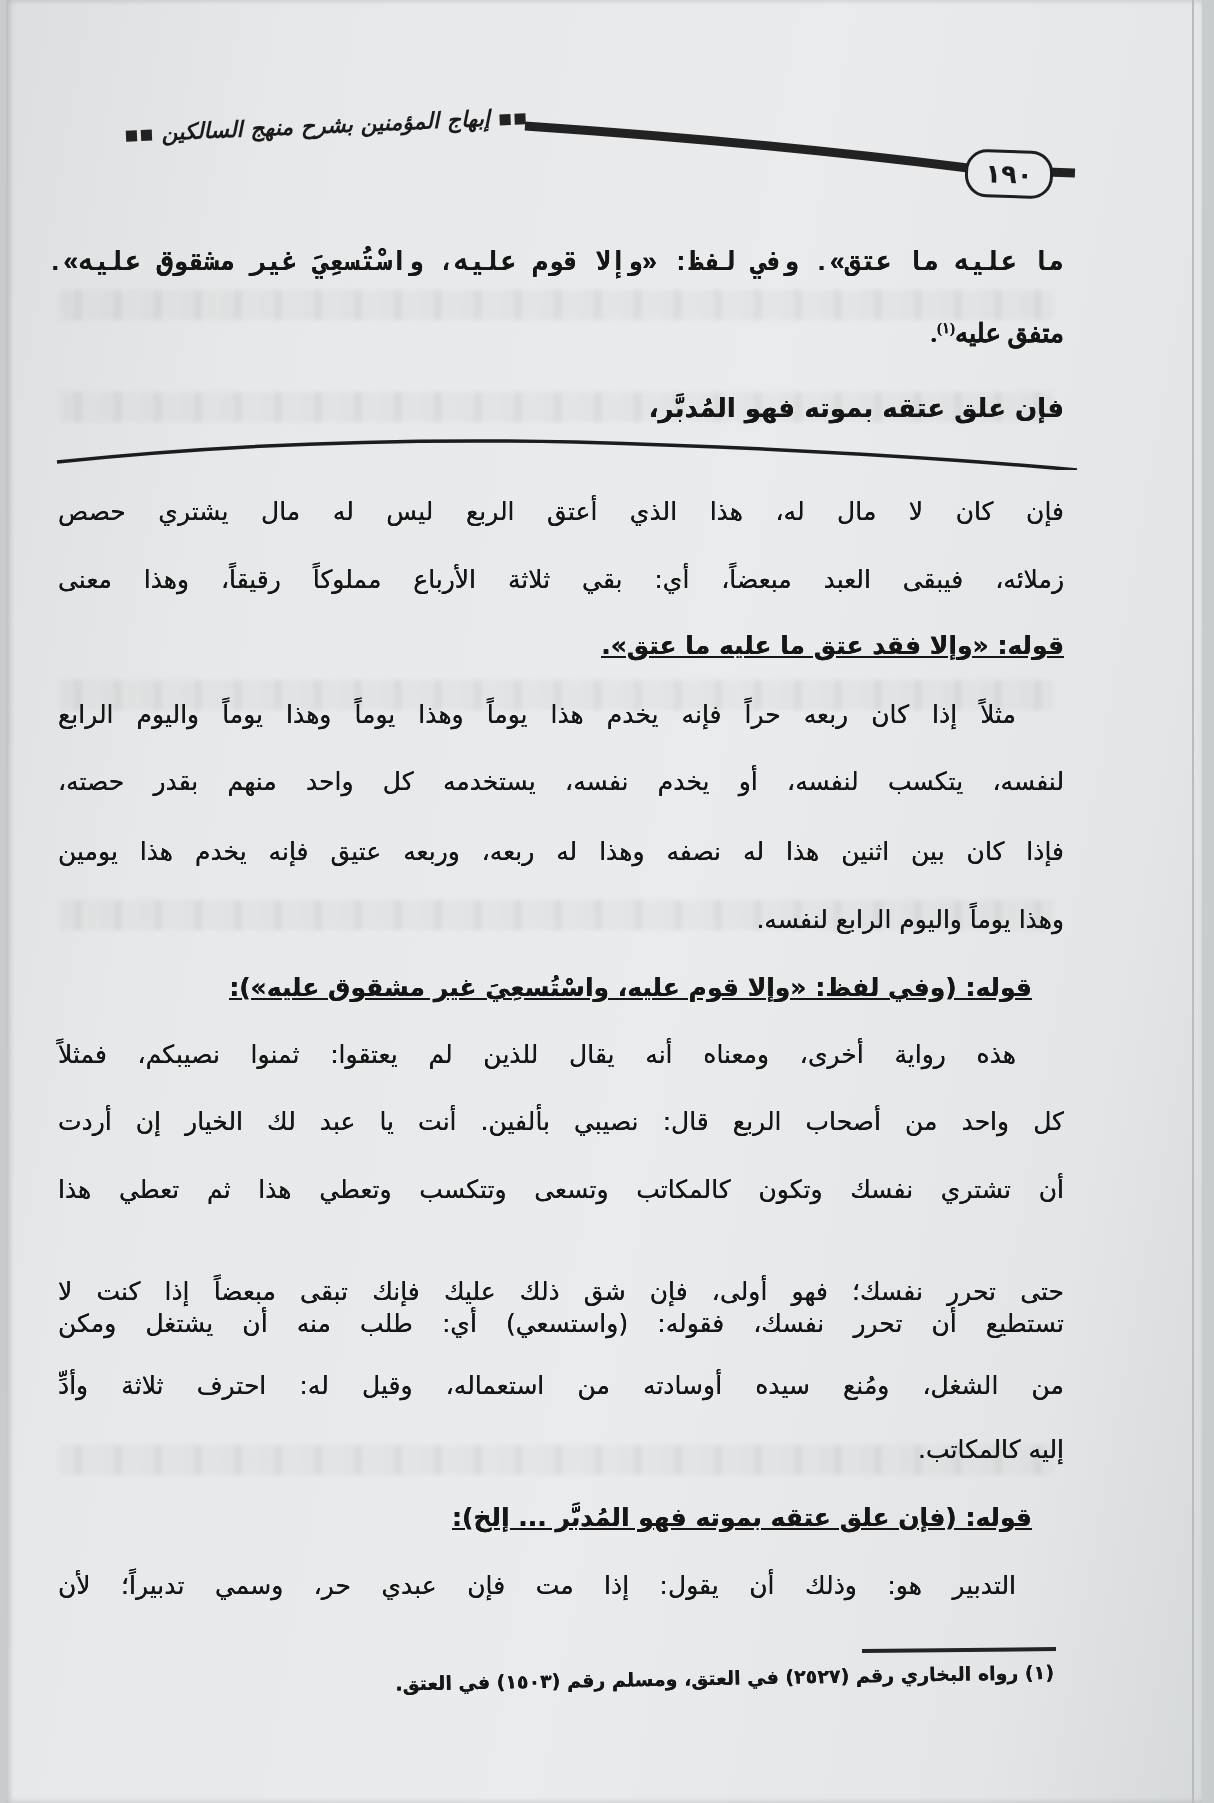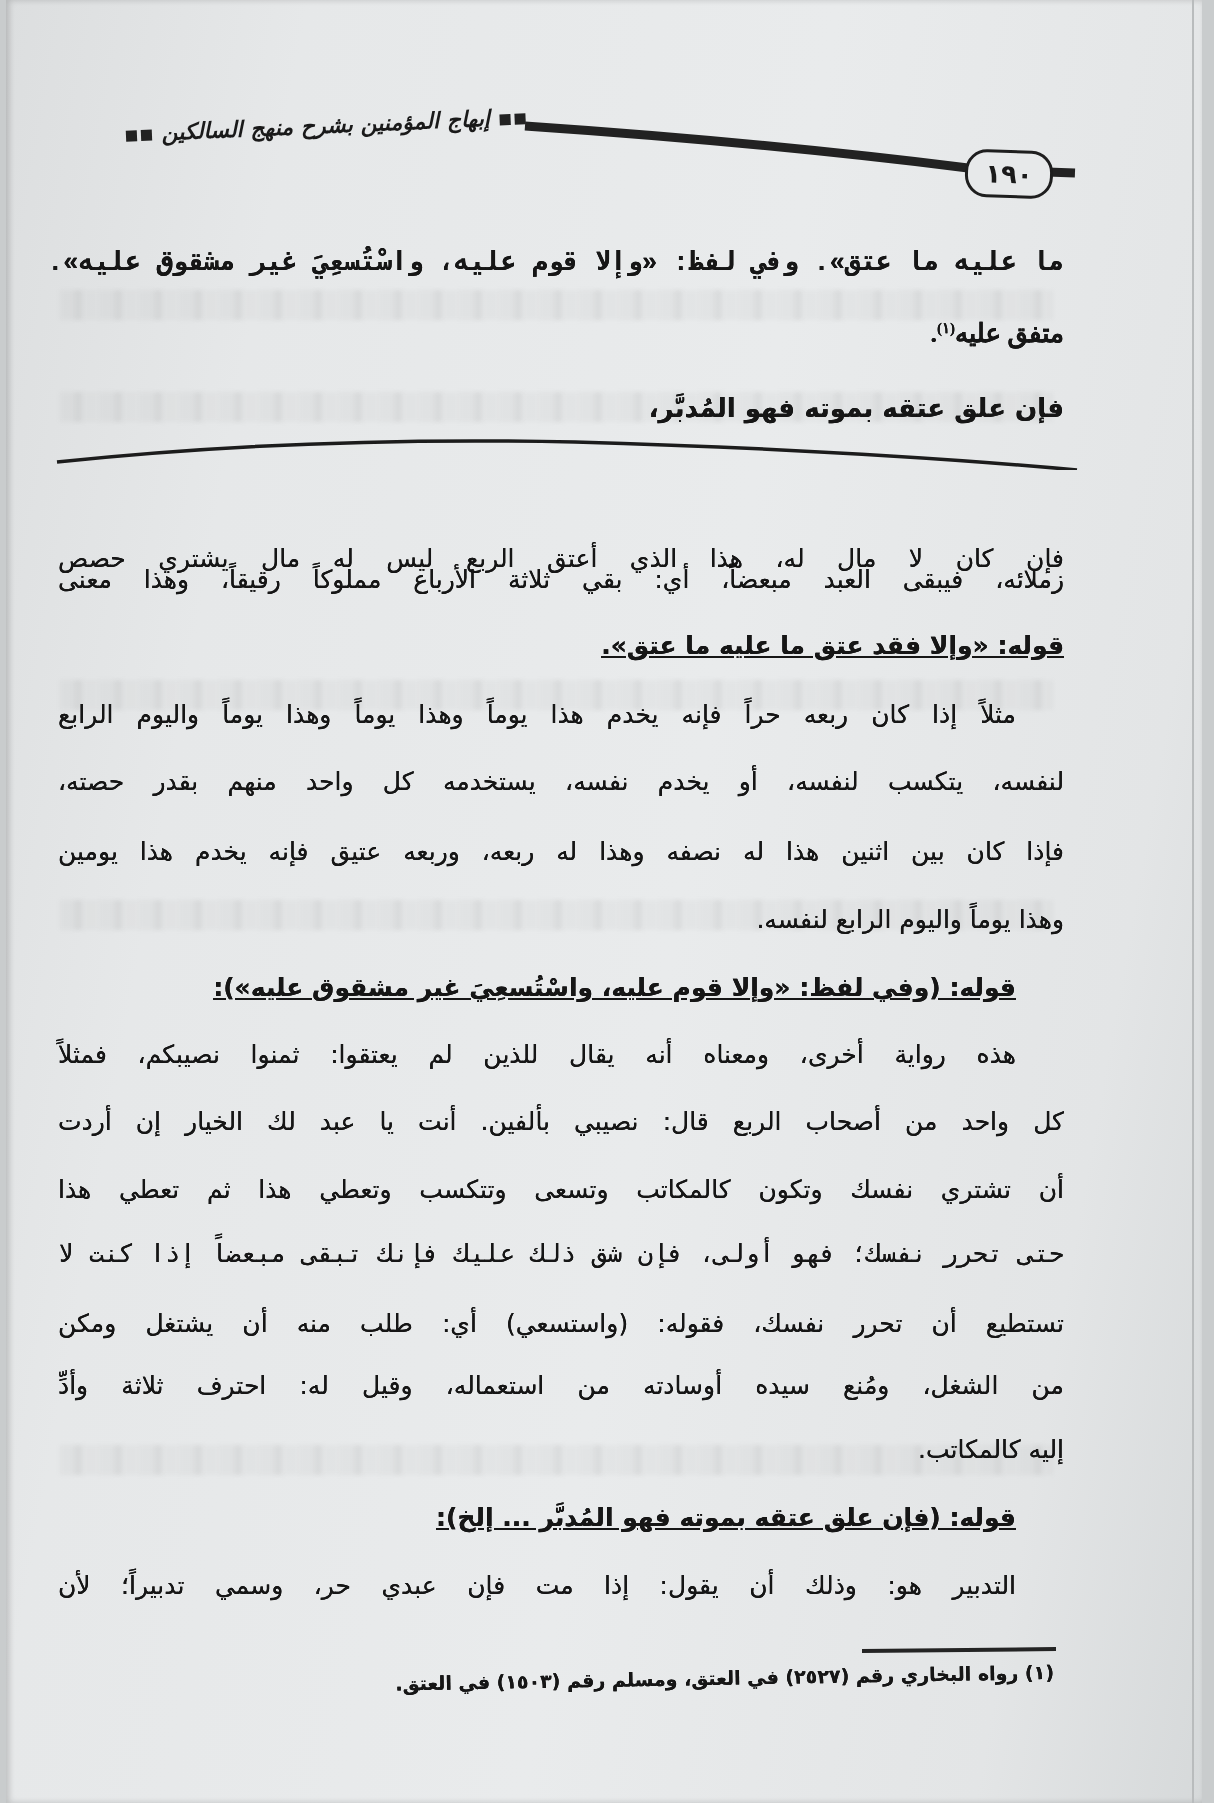--- a/index.html
+++ b/index.html
@@ -109,21 +109,21 @@
     }
     .line.bold {
       font-weight: bold;
       text-decoration: underline;
     }
     .line.matn {
       font-weight: bold;
       font-size: 26px;
     }
     .line.indent {
-      right: 198px;
+      right: 182px;
       text-align: center;
     }
     .line.footnote {
       font-size: 19px;
       line-height: 30px;
       font-weight: bold;
       right: 160px;
     }
     sup.fn-ref {
       font-size: 15px;
@@ -177,35 +177,35 @@
 </div>
 
 <div class="line matn justify" style="top:243px;font-family:Liberation Mono, monospace;">ما عليه ما عتق». وفي لفظ: «وإلا قوم عليه، واسْتُسعِيَ غير مشقوق عليه».</div>
 <div class="line matn" style="top:308px;font-family:Liberation Serif, serif;"><span>متفق عليه</span><sup class="fn-ref">(١)</sup><span>.</span></div>
 <div class="line matn" style="top:388px;">فإن علق عتقه بموته فهو المُدبَّر،</div>
 
 <svg class="divider" style="left:55px; top:430px;" width="1030" height="40" viewBox="0 0 1030 40">
   <path d="M 2 32 Q 250 6 520 12 Q 800 20 1022 40" stroke="#1c1c1c" stroke-width="3.5" fill="none"></path>
 </svg>
 
-<div class="line justify" style="top:492px; left:58px; right:150px;margin-top:47px;">فإن كان لا مال له، هذا الذي أعتق الربع ليس له مال يشتري حصص</div>
+<div class="line justify" style="top:492px; left:58px; right:150px;">فإن كان لا مال له، هذا الذي أعتق الربع ليس له مال يشتري حصص</div>
 <div class="line justify" style="top:560px;">زملائه، فيبقى العبد مبعضاً، أي: بقي ثلاثة الأرباع مملوكاً رقيقاً، وهذا معنى</div>
 <div class="line bold" style="top:626px;">قوله: «وإلا فقد عتق ما عليه ما عتق».</div>
 
 <div class="line justify" style="top:695px; left:58px; right:198px;">مثلاً إذا كان ربعه حراً فإنه يخدم هذا يوماً وهذا يوماً وهذا يوماً واليوم الرابع</div>
 <div class="line justify" style="top:762px;">لنفسه، يتكسب لنفسه، أو يخدم نفسه، يستخدمه كل واحد منهم بقدر حصته،</div>
 <div class="line justify" style="top:832px;">فإذا كان بين اثنين هذا له نصفه وهذا له ربعه، وربعه عتيق فإنه يخدم هذا يومين</div>
 <div class="line" style="top:900px;">وهذا يوماً واليوم الرابع لنفسه.</div>
 
 <div class="line bold indent" style="top:968px;">قوله: (وفي لفظ: «وإلا قوم عليه، واسْتُسعِيَ غير مشقوق عليه»):</div>
 
 <div class="line justify" style="top:1035px; left:58px; right:198px;">هذه رواية أخرى، ومعناه أنه يقال للذين لم يعتقوا: ثمنوا نصيبكم، فمثلاً</div>
 <div class="line justify" style="top:1102px;">كل واحد من أصحاب الربع قال: نصيبي بألفين. أنت يا عبد لك الخيار إن أردت</div>
 <div class="line justify" style="top:1170px;">أن تشتري نفسك وتكون كالمكاتب وتسعى وتتكسب وتعطي هذا ثم تعطي هذا</div>
-<div class="line justify" style="top:1236px;font-family:Liberation Mono, monospace;">حتى تحرر نفسك؛ فهو أولى، فإن شق ذلك عليك فإنك تبقى مبعضاً إذا كنت لا</div>
+<div class="line justify" style="top:1272px;">حتى تحرر نفسك؛ فهو أولى، فإن شق ذلك عليك فإنك تبقى مبعضاً إذا كنت لا</div>
 <div class="line justify" style="top:1304px;">تستطيع أن تحرر نفسك، فقوله: (واستسعي) أي: طلب منه أن يشتغل ومكن</div>
 <div class="line justify" style="top:1366px;">من الشغل، ومُنع سيده أوسادته من استعماله، وقيل له: احترف ثلاثة وأدِّ</div>
 <div class="line" style="top:1430px;">إليه كالمكاتب.</div>
 
 <div class="line bold indent" style="top:1498px;">قوله: (فإن علق عتقه بموته فهو المُدبَّر ... إلخ):</div>
 
 <div class="line justify" style="top:1566px; left:58px; right:198px;">التدبير هو: وذلك أن يقول: إذا مت فإن عبدي حر، وسمي تدبيراً؛ لأن</div>
 
 <div class="footnote-rule"></div>
 <div class="line footnote" style="top:1660px; right:160px; width:800px; white-space:normal; line-height:38px; text-align:right; transform:rotate(-1deg);">(١) رواه البخاري رقم (٢٥٢٧) في العتق، ومسلم رقم (١٥٠٣) في العتق.</div>

